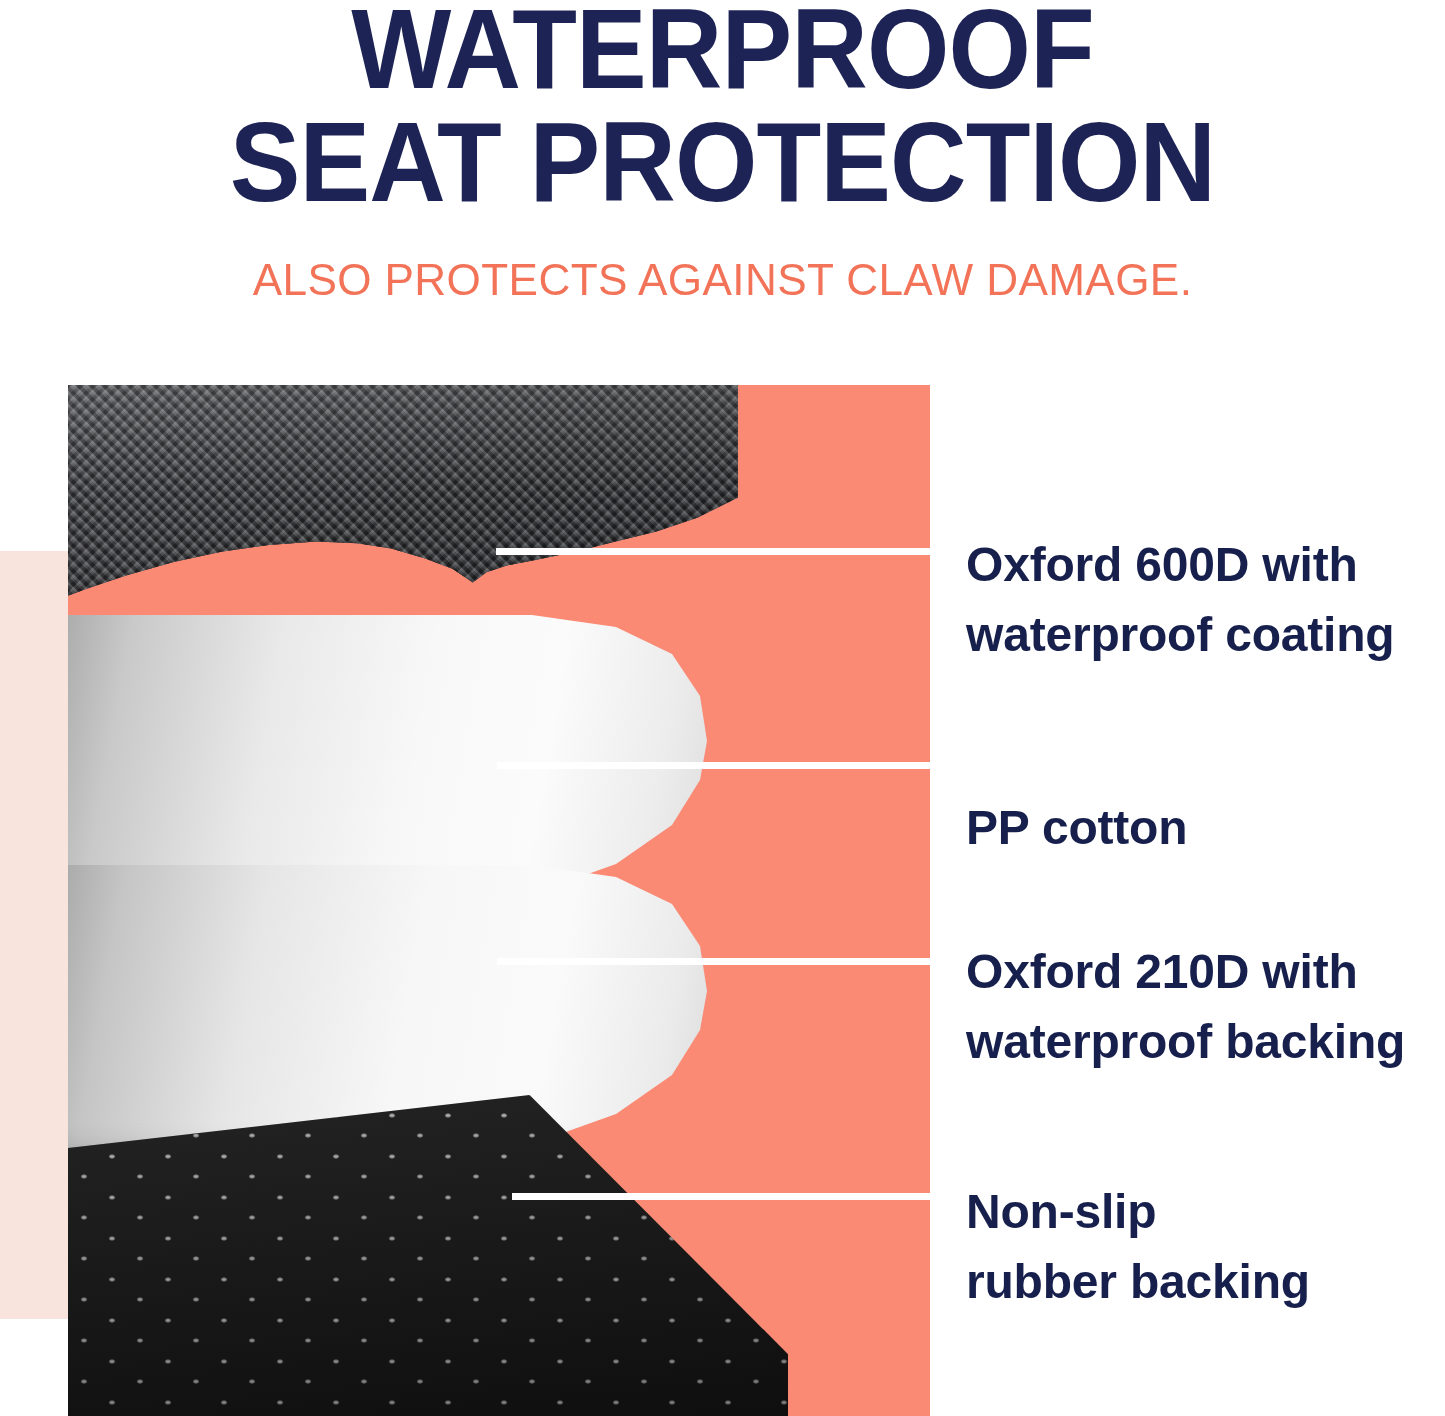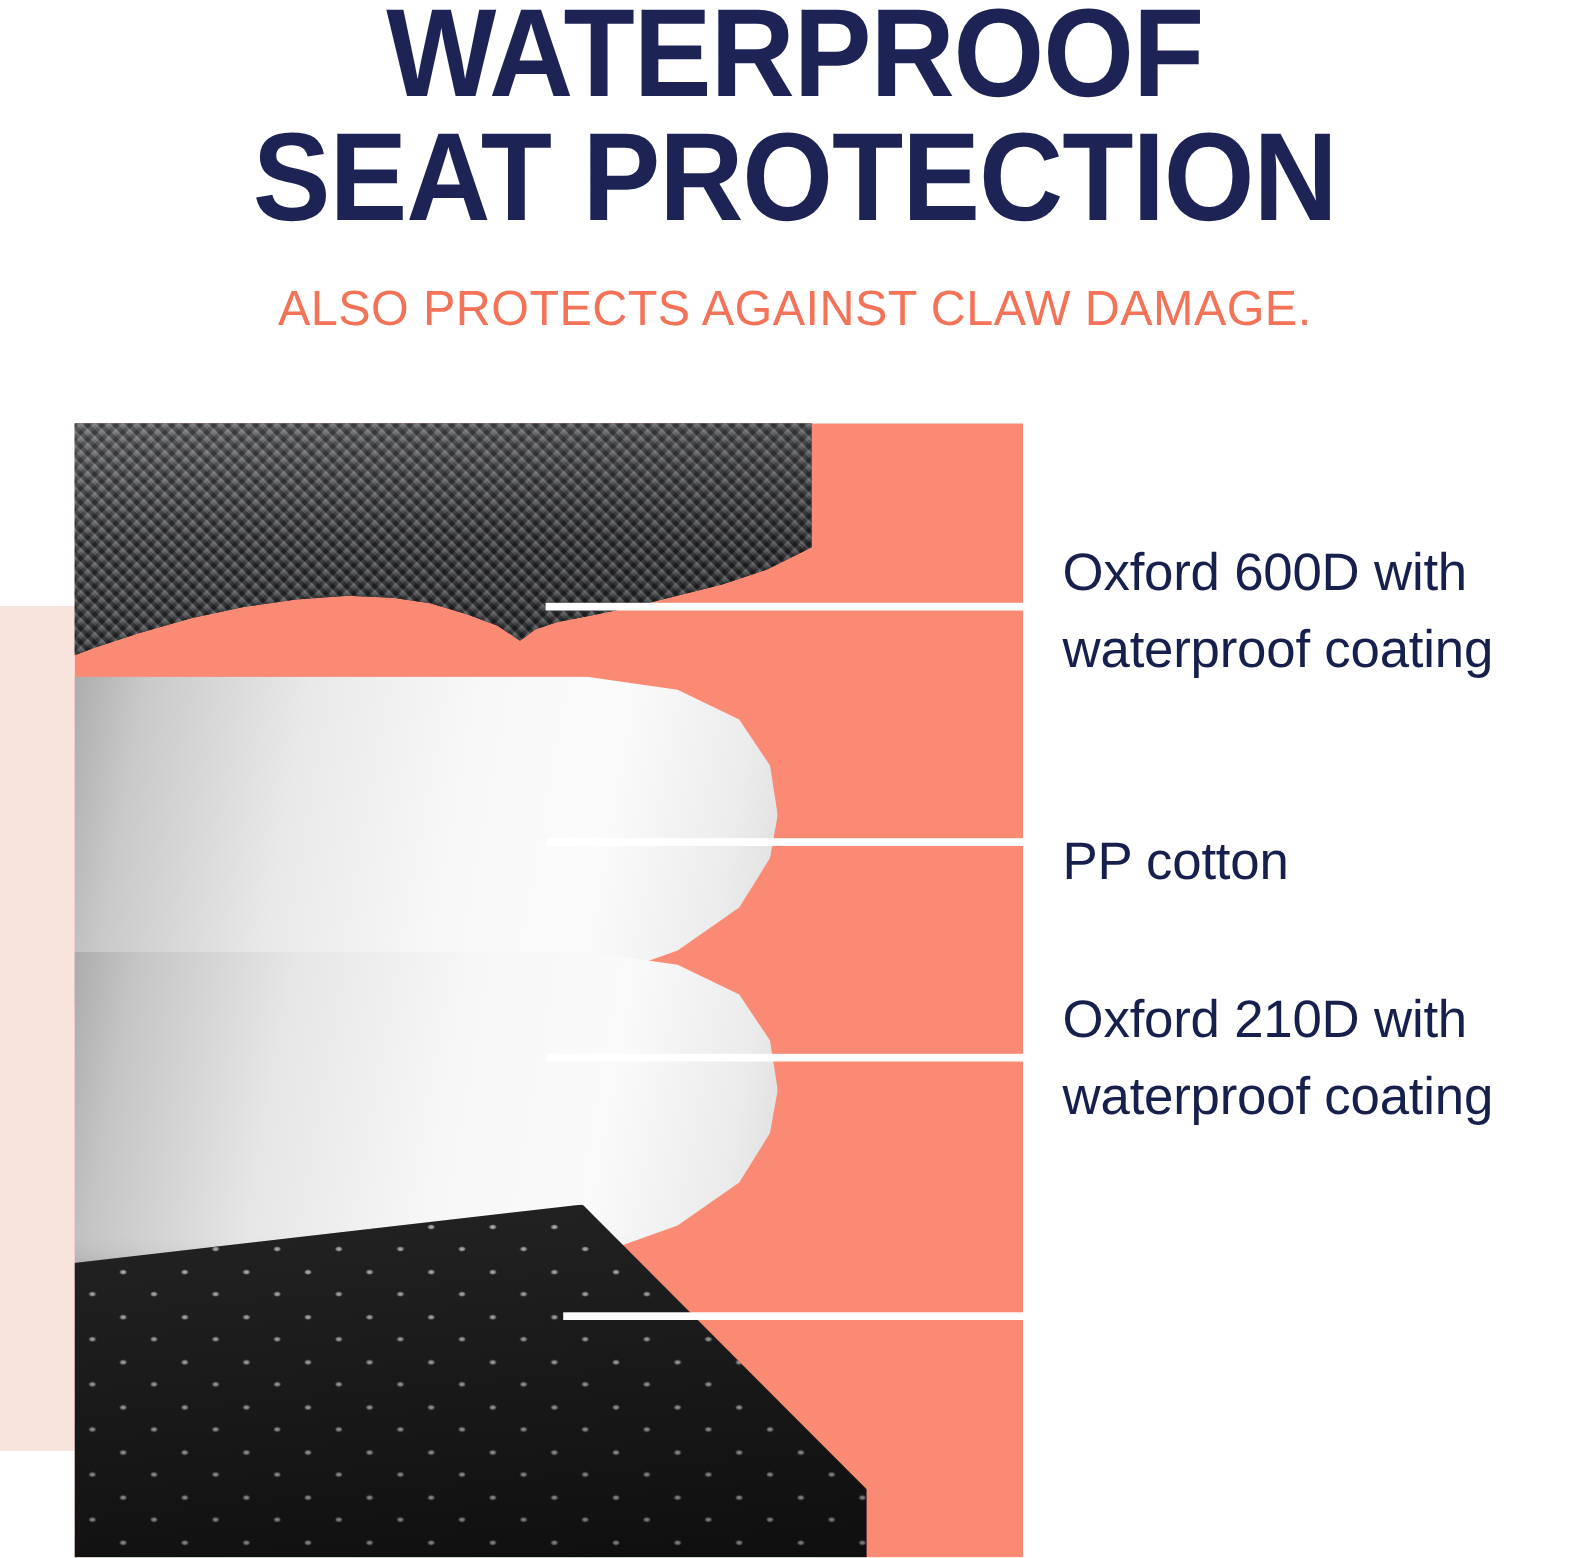--- a/index.html
+++ b/index.html
@@ -206,25 +206,26 @@
     top: 385px;
     width: 479px;
     height: 1031px;
   }
   .label {
     position: absolute;
     left: 0;
     width: 479px;
     color: #17204C;
     font-family: "Liberation Sans", sans-serif;
-    font-weight: normal;
+    font-weight: bold;
     font-size: 48px;
     line-height: 70px;
     letter-spacing: -0.2px;
     white-space: pre-line;
+    margin-top: 44px;
   }
 </style>
 </head>
 <body>
 
 <div id="infographic">
 
   <div class="header">
     <div class="title">
       <span class="l1">WATERPROOF</span>
@@ -254,17 +255,19 @@
     <div class="leader" style="left:444px; top:808px; width:418px;"></div>
   </div>
 
   <div class="labels">
     <div class="label" style="top:101px;">Oxford 600D with
 waterproof coating</div>
 
     <div class="label" style="top:364px;">PP cotton</div>
 
     <div class="label" style="top:508px;">Oxford 210D with
-waterproof coating</div>
-
+waterproof backing</div>
+
+    <div class="label" style="top:748px;">Non-slip
+rubber backing</div>
   </div>
 
 </div>
 
 </body></html>

